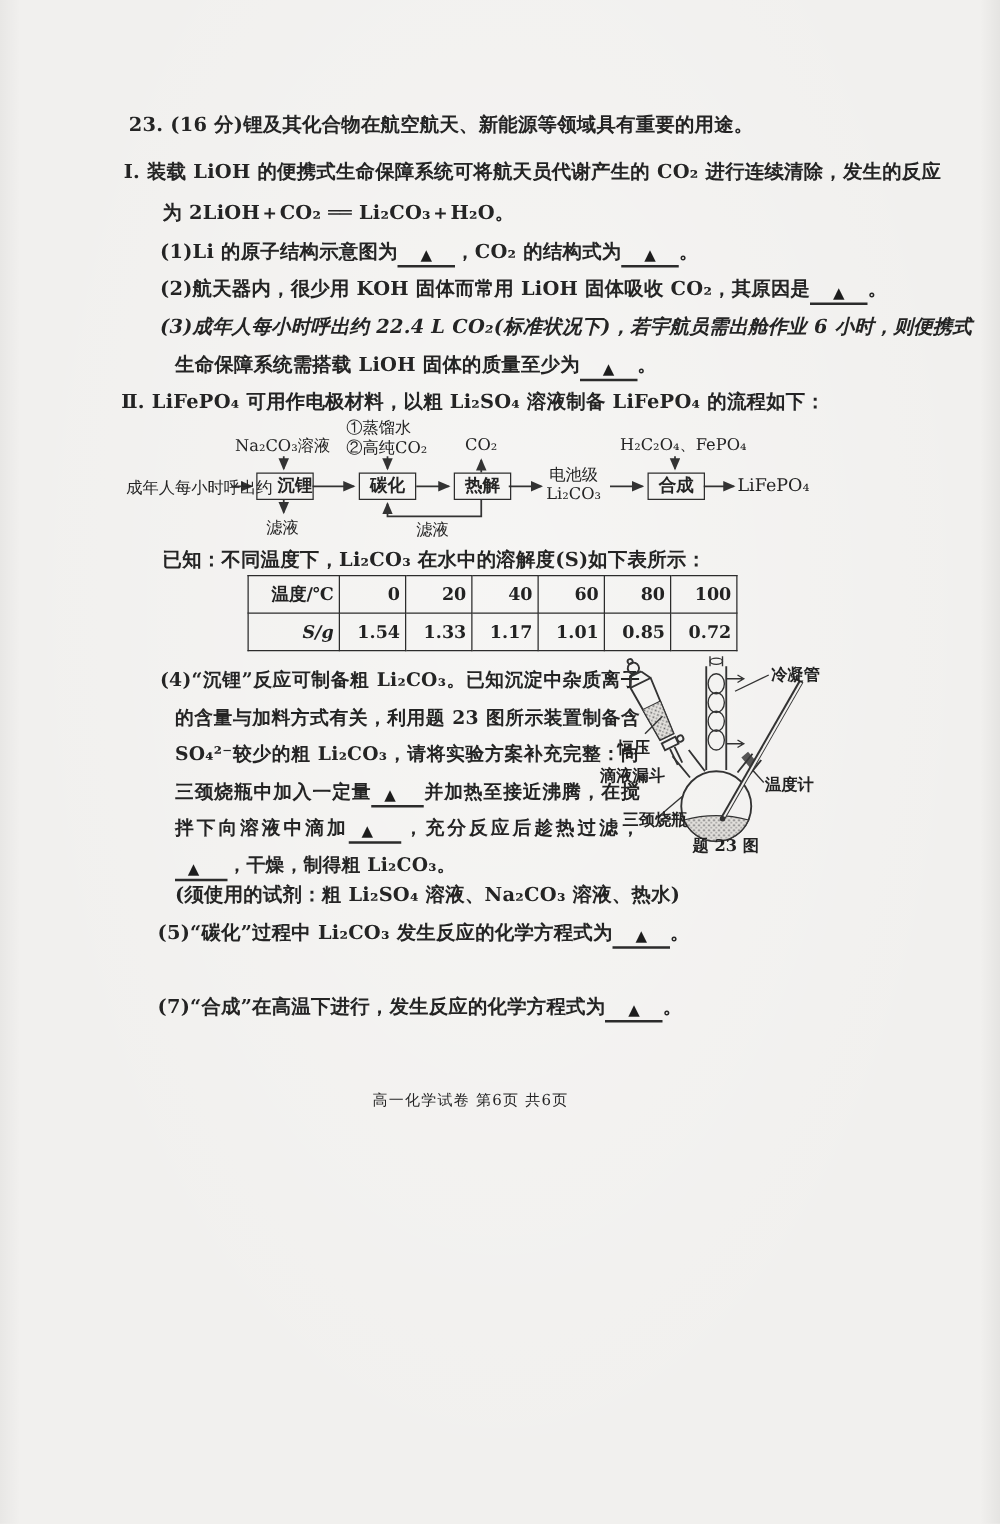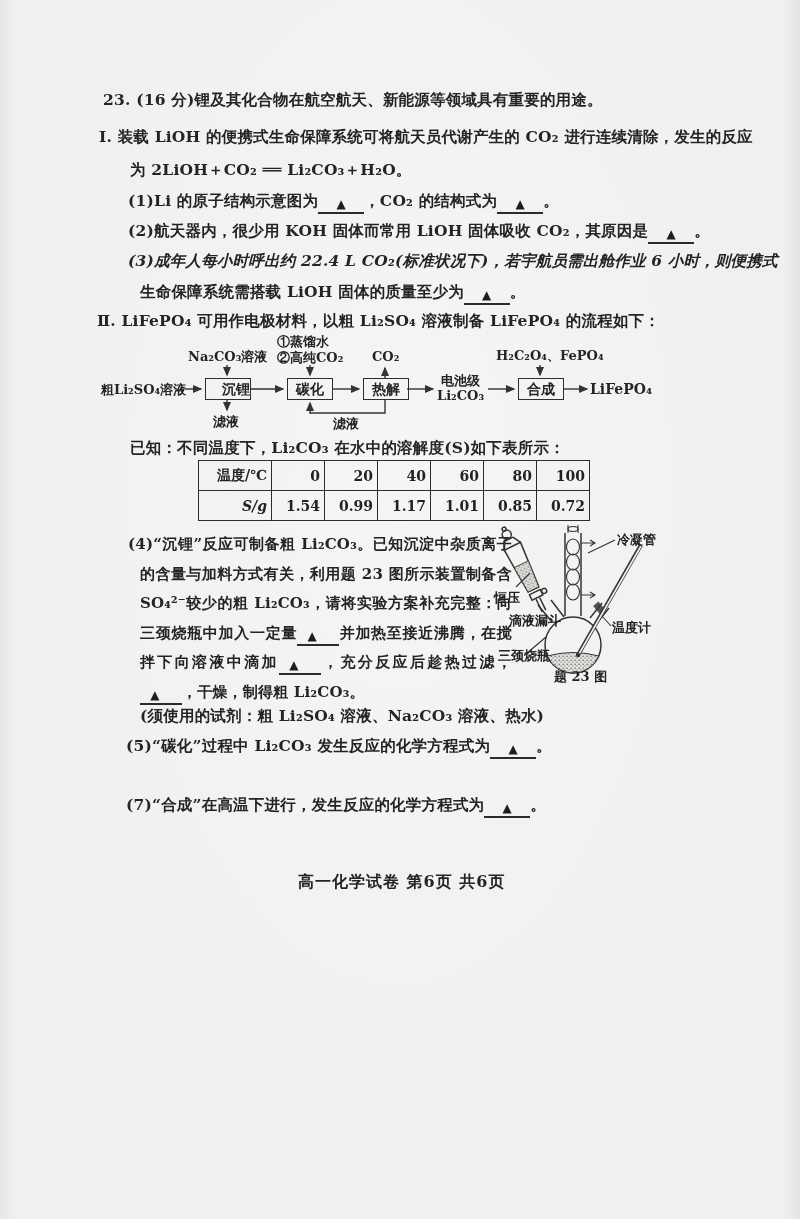--- a/index.html
+++ b/index.html
@@ -22,38 +22,38 @@
     border-bottom:2px solid #2b2b2b;text-align:center;
     font-size:12px;font-weight:400;vertical-align:-2px;color:#1d1d1d;
   }
   
   .flow{position:absolute;left:100px;top:333px;width:598px;height:102px;}
   .flow svg{position:absolute;left:0;top:0;}
   .fbox{
     position:absolute;width:44px;height:20px;border:1.6px solid #2e2e2e;
     text-align:center;line-height:20px;font-size:14px;font-weight:700;background:transparent;
   }
-  .fl{position:absolute;font-size:13px;font-weight:700;white-space:nowrap;}
+  .fl{position:absolute;font-size:13px;font-weight:400;white-space:nowrap;}
   .fl2{line-height:15px;text-align:center;}
   
   table.sol{border-collapse:collapse;font-size:14px;font-weight:600;color:#222;}
   table.sol td{border:1.7px solid #2c2c2c;text-align:right;height:29px;padding:0 4px;}
   td.c0{width:64px;}
   td.cn{width:44px;}
   
   .para{
     position:absolute;width:372px;white-space:normal;
     font-size:15px;font-weight:600;line-height:29.5px;text-align:justify;
     padding-left:12px;text-indent:-12px;letter-spacing:.2px;
   }
   
   .appa{position:absolute;left:478px;top:523px;width:222px;height:176px;}
   .appa .lbl{position:absolute;font-size:13px;font-weight:700;white-space:nowrap;color:#222;}
   .cap{font-size:14px;font-weight:800;}
-  .footer{position:absolute;left:298px;top:872px;font-size:16px;font-weight:700;letter-spacing:1px;}
+  .footer{position:absolute;left:298px;top:872px;font-size:12px;font-weight:400;letter-spacing:1px;}
   .stroke{stroke:#333;stroke-width:1.5;fill:none;}
   .thin{stroke:#333;stroke-width:1.1;fill:none;}
 </style>
 </head>
 <body>
 
 <div class="sheet">
 
   <div class="abs t" style="left:103px;top:90px;">
     <span>23.</span>
@@ -99,21 +99,21 @@
         <path d="M388,56 H414" marker-end="url(#ah)"></path>
         <path d="M463,56 H487" marker-end="url(#ah)"></path>
         <path d="M127,32 V42" marker-end="url(#ah)"></path>
         <path d="M210,32 V42" marker-end="url(#ah)"></path>
         <path d="M285,45 V35" marker-end="url(#ah)"></path>
         <path d="M440,32 V42" marker-end="url(#ah)"></path>
         <path d="M127,67 V77" marker-end="url(#ah)"></path>
         <path d="M285,67 V80 H210 V70" marker-end="url(#ah)"></path>
       </g>
     </svg>
-    <div class="fl" style="left:1px;top:48px;">粗Li₂SO₄溶液</div>
+    <div class="fl" style="left:1px;top:48px;">成年人每小时呼出约</div>
     <div class="fbox" style="left:105px;top:45px;text-align:right;">沉锂</div>
     <div class="fbox" style="left:187px;top:45px;">碳化</div>
     <div class="fbox" style="left:263px;top:45px;">热解</div>
     <div class="fbox" style="left:418px;top:45px;">合成</div>
     <div class="fl" style="left:88px;top:15px;">Na₂CO₃溶液</div>
     <div class="fl" style="left:177px;top:0px;">①蒸馏水</div>
     <div class="fl" style="left:177px;top:16px;">②高纯CO₂</div>
     <div class="fl" style="left:272px;top:16px;">CO₂</div>
     <div class="fl" style="left:396px;top:14px;">H₂C₂O₄、FePO₄</div>
     <div class="fl" style="left:113px;top:80px;">滤液</div>
@@ -134,21 +134,21 @@
       <td class="cn">0</td>
       <td class="cn">20</td>
       <td class="cn">40</td>
       <td class="cn">60</td>
       <td class="cn">80</td>
       <td class="cn">100</td>
     </tr>
     <tr>
       <td class="c0" style="font-style:italic;">S/g</td>
       <td class="cn">1.54</td>
-      <td class="cn">0.99</td>
+      <td class="cn">1.33</td>
       <td class="cn">1.17</td>
       <td class="cn">1.01</td>
       <td class="cn">0.85</td>
       <td class="cn">0.72</td>
     </tr>
   </tbody>
     </table>
 
   <div class="para" style="left:128px;top:530px;">
     <span>(4)“沉锂”反应可制备粗 Li₂CO₃。已知沉淀中杂质离子的含量与加料方式有关，利用题 23 图所示装置制备含 SO₄²⁻较少的粗 Li₂CO₃，请将实验方案补充完整：向三颈烧瓶中加入一定量</span><span class="bk" style="min-width:42px;">▲</span><span>并加热至接近沸腾，在搅拌下向溶液中滴加</span><span class="bk" style="min-width:42px;">▲</span><span>，充分反应后趁热过滤，</span><span class="bk" style="min-width:42px;">▲</span><span>，干燥，制得粗 Li₂CO₃。</span>
@@ -200,21 +200,21 @@
       <path d="M101,131 L163,23" stroke="#f1f0ee" stroke-width="1.6" fill="none"></path>
       <circle cx="100" cy="132" r="2.2" fill="#333"></circle>
 
       <path d="M137,17 L110,30" class="thin"></path>
       <path d="M38,64 L52,50" class="thin"></path>
       <path d="M133,103 L124,93" class="thin"></path>
       <path d="M48,131 L68,114" class="thin"></path>
     </svg>
     <div class="lbl" style="left:139px;top:8px;">冷凝管</div>
     <div class="lbl" style="left:16px;top:66px;">恒压</div>
-    <div class="lbl" style="left:2px;top:89px;margin-left:29px;">滴液漏斗</div>
+    <div class="lbl" style="left:2px;top:89px;">滴液漏斗</div>
     <div class="lbl" style="left:134px;top:96px;">温度计</div>
     <div class="lbl" style="left:20px;top:124px;">三颈烧瓶</div>
     <div class="lbl cap" style="left:76px;top:145px;">题 23 图</div>
   </div>
 
   <div class="abs t" style="left:140px;top:706px;">(须使用的试剂：粗 Li₂SO₄ 溶液、Na₂CO₃ 溶液、热水)</div>
 
   <div class="abs t" style="left:126px;top:736px;">
     <span>(5)“碳化”过程中 Li₂CO₃ 发生反应的化学方程式为</span><span class="bk">▲</span><span>。</span>
   </div>

